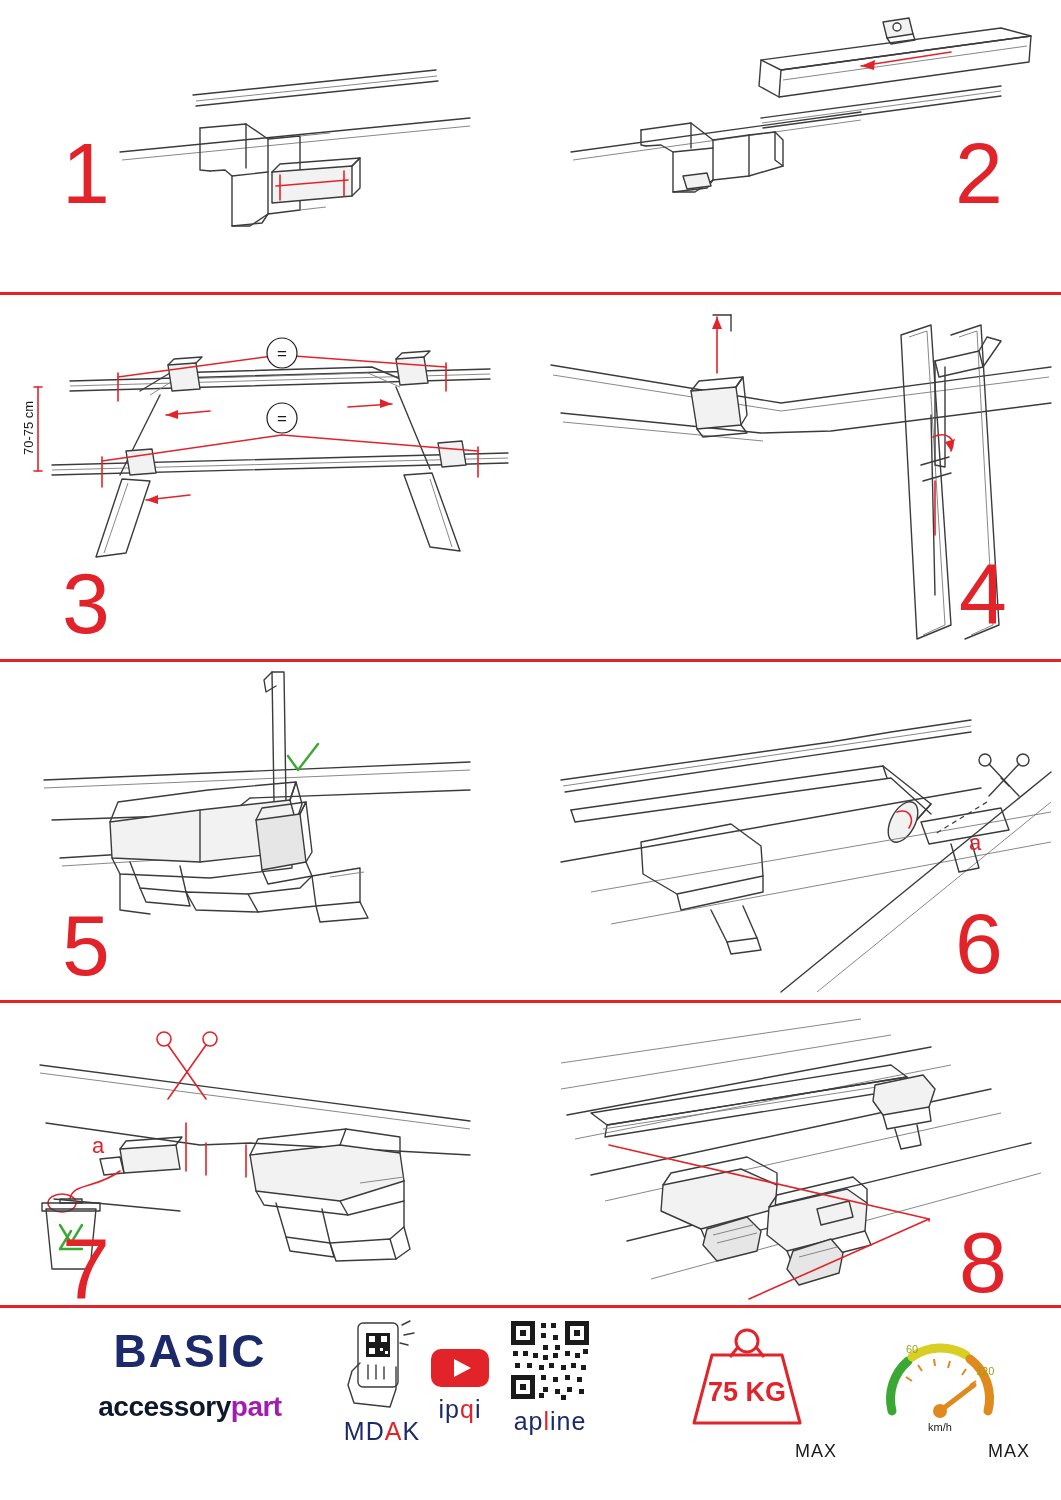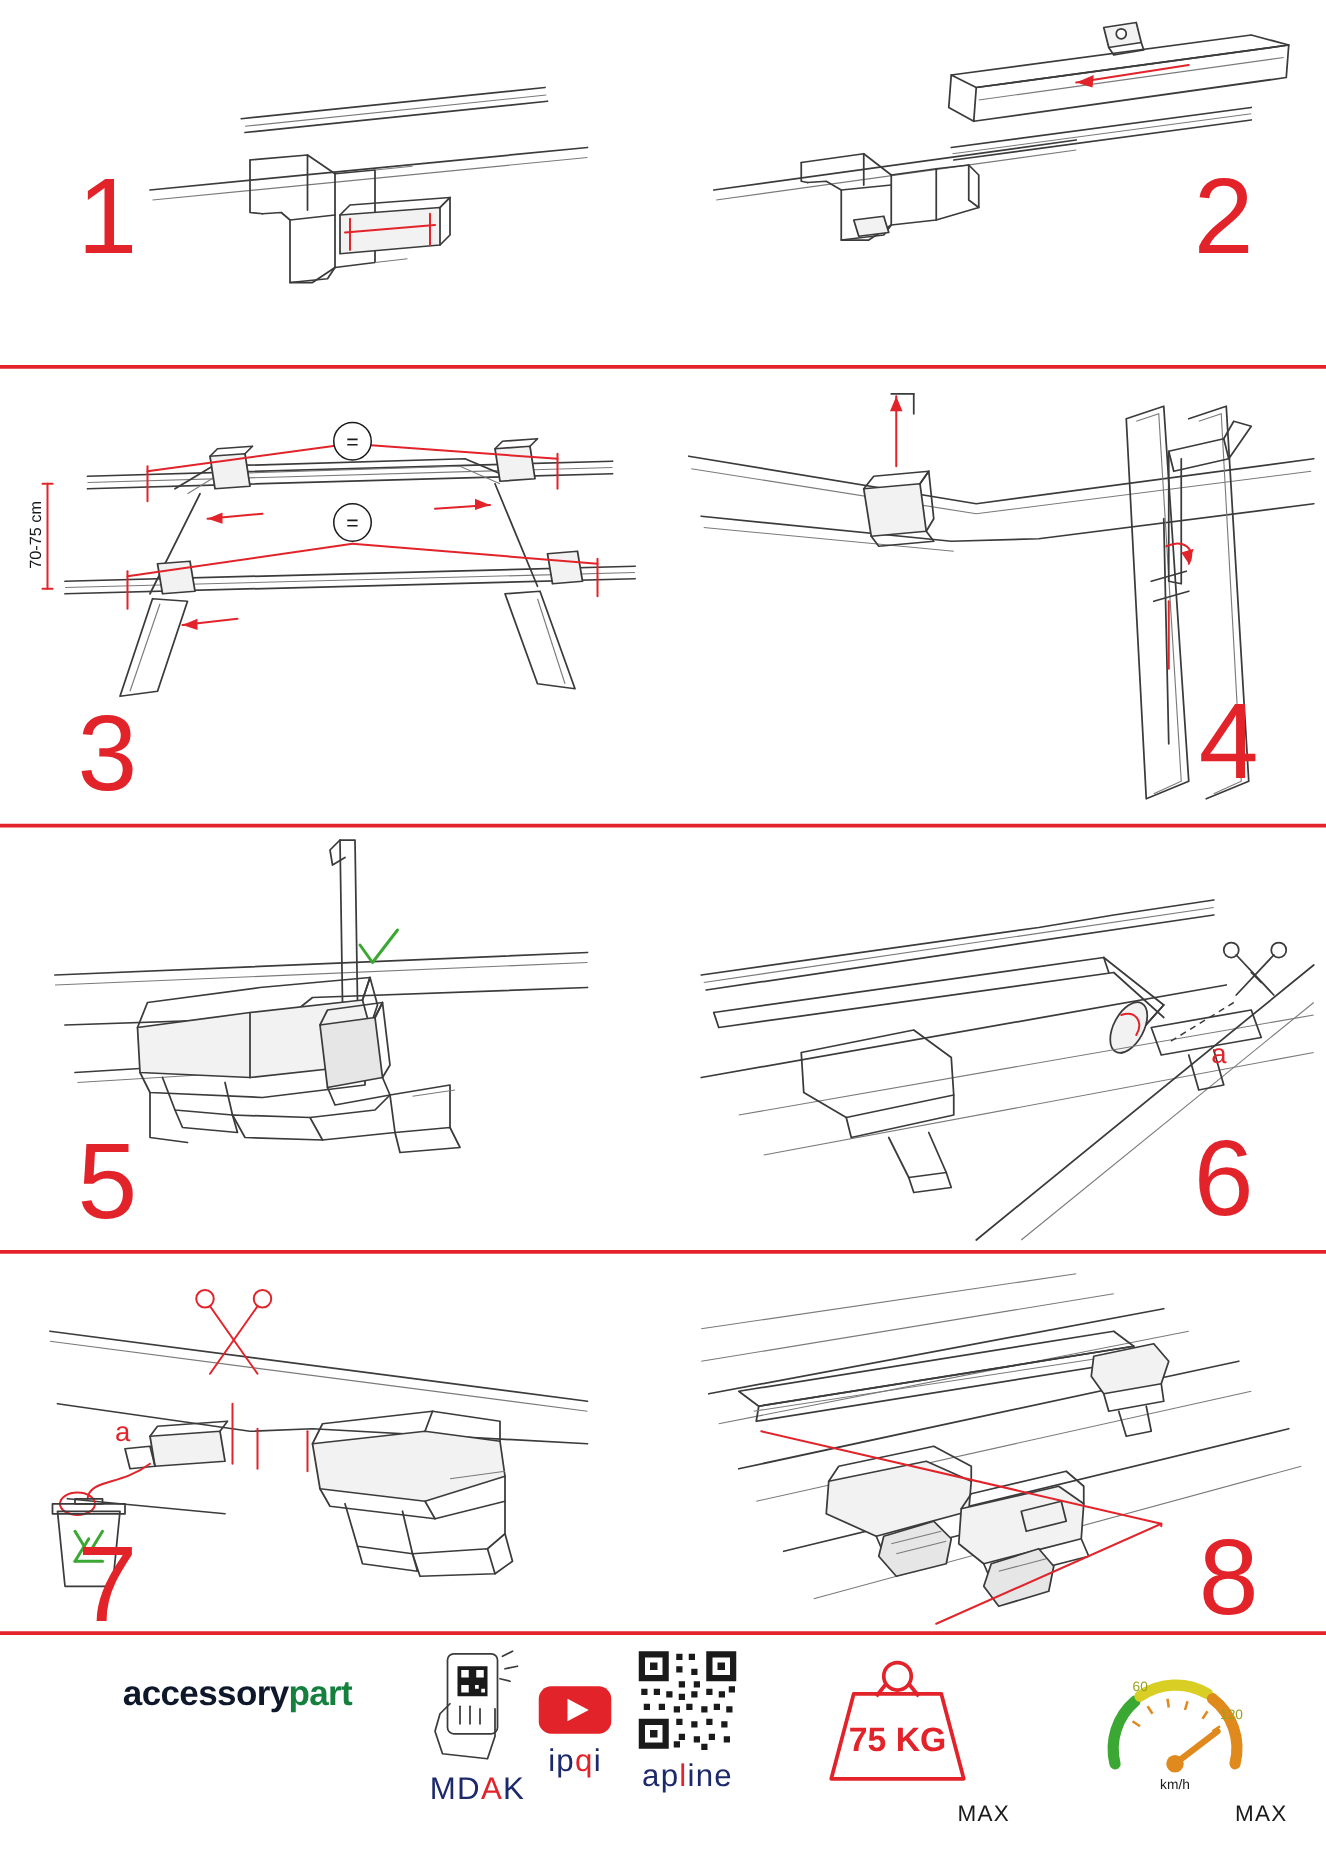--- a/index.html
+++ b/index.html
@@ -33,21 +33,21 @@
   .eqcirc{fill:#ffffff;stroke:#1a1a1a;stroke-width:1.2;}
   .eqtxt{font-family:"Liberation Sans",sans-serif;font-size:17px;fill:#1a1a1a;}
   .alab{font-family:"Liberation Sans",sans-serif;font-size:22px;fill:#e2232a;}
 
   
   .footer{position:absolute;left:0;top:1305px;width:1061px;height:195px;}
   .brand{position:absolute;left:60px;top:20px;width:260px;text-align:center;}
   .brand .b1{font-family:"Liberation Sans",sans-serif;font-weight:700;font-size:46px;letter-spacing:2px;color:#1c2a6b;line-height:52px;}
   .brand .b2{font-family:"Liberation Sans",sans-serif;font-weight:700;font-size:28px;letter-spacing:-0.5px;line-height:36px;margin-top:12px;}
   .brand .b2 .dark{color:#0f172a;}
-  .brand .b2 .acc{color:#15803d;text-align:right;}
+  .brand .b2 .acc{color:#a21caf;text-align:right;}
 
   .logoblk{position:absolute;text-align:center;}
   .logoblk .cap{font-family:"Liberation Sans",sans-serif;font-size:25px;letter-spacing:1px;color:#1c2a6b;margin-top:6px;}
   .logoblk .cap .acc{color:#e2232a;}
 
   .maxblk{position:absolute;text-align:right;}
   .maxblk .cap{font-family:"Liberation Sans",sans-serif;font-size:18px;color:#1a1a1a;letter-spacing:1px;margin-top:2px;}
   .wtxt{font-family:"Liberation Sans",sans-serif;font-weight:700;font-size:27px;fill:#e2232a;}
   .kmh{font-family:"Liberation Sans",sans-serif;font-size:11px;fill:#1a1a1a;}
   .gtick{font-family:"Liberation Sans",sans-serif;font-size:11px;fill:#9aa11a;}
@@ -366,20 +366,21 @@
       <path class="red" d="M398 216 L398 218"></path>
     </svg>
     <div class="stepnum" style="left:428px;top:216px;">8</div>
   </div>
 
   <div class="rule r4"></div>
 
   <div class="footer">
 
     <div class="brand">
+      <div class="b1">BASIC</div>
       <div class="b2">
         <span class="dark">accessory</span><span class="acc">part</span>
       </div>
     </div>
 
     <div class="logoblk" style="left:302px;top:14px;width:160px;">
       <svg width="96" height="92" viewBox="0 0 96 92" style="margin:0 auto;">
         <rect class="ln fillw" x="24" y="4" width="40" height="64" rx="5"></rect>
         <rect x="32" y="14" width="24" height="24" fill="#1a1a1a"></rect>
         <rect x="35" y="17" width="6" height="6" fill="#ffffff"></rect>
@@ -452,21 +453,21 @@
             <rect x="46" y="70" width="5" height="5"></rect>
             <rect x="58" y="68" width="5" height="5"></rect>
           <rect x="70" y="70" width="5" height="5"></rect>
             <rect x="30" y="74" width="5" height="5"></rect>
             <rect x="52" y="76" width="5" height="5"></rect>
         </g>
       </svg>
       <div class="cap"><span>ap</span><span class="acc">l</span><span>ine</span></div>
     </div>
 
-    <div class="maxblk" style="left:628px;top:10px;width:180px;">
+    <div class="maxblk" style="left:657px;top:10px;width:180px;">
       <svg width="130" height="124" viewBox="0 0 130 124" style="margin:0 auto;">
         <path d="M30 40 L100 40 L118 108 L12 108 Z" fill="none" stroke="#e2232a" stroke-width="3" stroke-linejoin="round"></path>
         <circle cx="65" cy="26" r="11" fill="none" stroke="#e2232a" stroke-width="3"></circle>
         <path d="M56 32 L48 42" fill="none" stroke="#e2232a" stroke-width="3"></path>
         <path d="M74 32 L82 42" fill="none" stroke="#e2232a" stroke-width="3"></path>
         <text class="wtxt" x="65" y="86" text-anchor="middle">75 KG</text>
       </svg>
       <div class="cap">MAX</div>
     </div>
 

